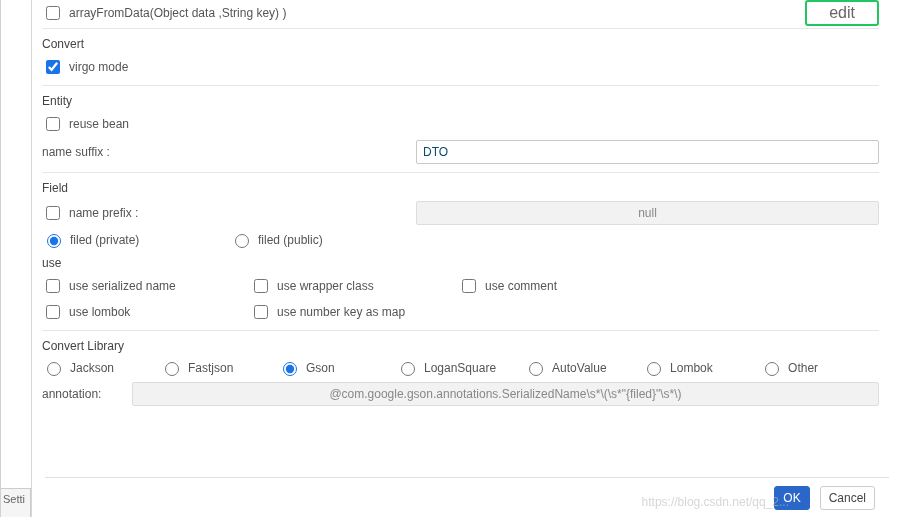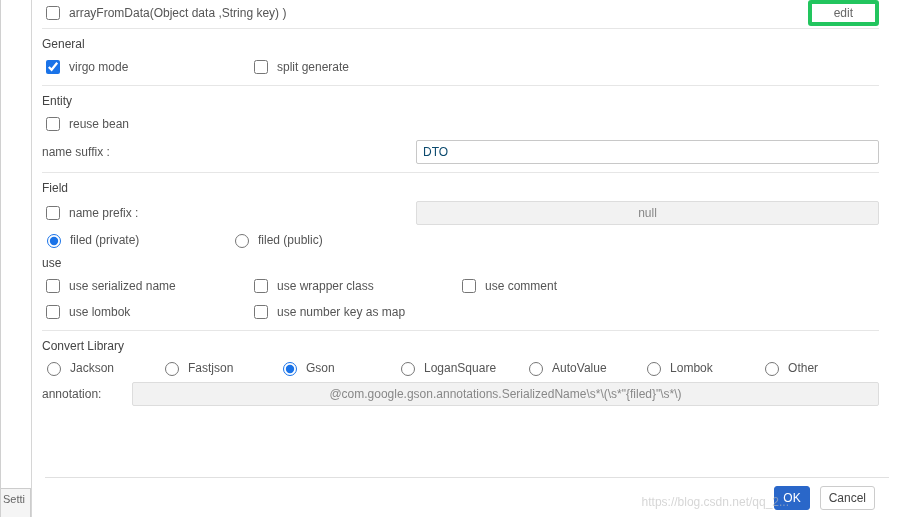--- a/index.html
+++ b/index.html
@@ -68,25 +68,25 @@
   .top-row {
     display: flex;
     align-items: center;
     gap: 10px;
     padding-bottom: 2px;
     border-bottom: 1px solid #e6e6e6;
   }
   .top-row .cb { flex: 1; }
   .edit-btn {
     padding: 2px 22px;
-    border: 4px solid #22c55e;
+    border: 2px solid #22c55e;
     border-radius: 3px;
     background: #fff;
     color: #666;
-    font-size: 12px;
+    font-size: 16px;
   }
   .form-line {
     display: flex;
     align-items: center;
     gap: 14px;
     margin: 6px 0;
   }
   .form-label {
     width: 360px;
     color: #555;
@@ -181,29 +181,25 @@
 
       <div class="top-row">
         <label class="cb">
           <input type="checkbox" style="">
           <span>arrayFromData(Object data ,String key) )</span>
         </label>
         <button class="edit-btn">edit</button>
       </div>
 
       <div class="section">
-        <div class="section-title">General</div>
+        <div class="section-title">Convert</div>
         <div class="row col-group">
           <label class="cb">
             <input type="checkbox" class="blue-check" checked="" style="">
             <span>virgo mode</span>
-          </label>
-          <label class="cb">
-            <input type="checkbox" style="">
-            <span>split generate</span>
           </label>
         </div>
       </div>
 
       <div class="sep"></div>
 
       <div class="section">
         <div class="section-title">Entity</div>
         <div class="row">
           <label class="cb">

